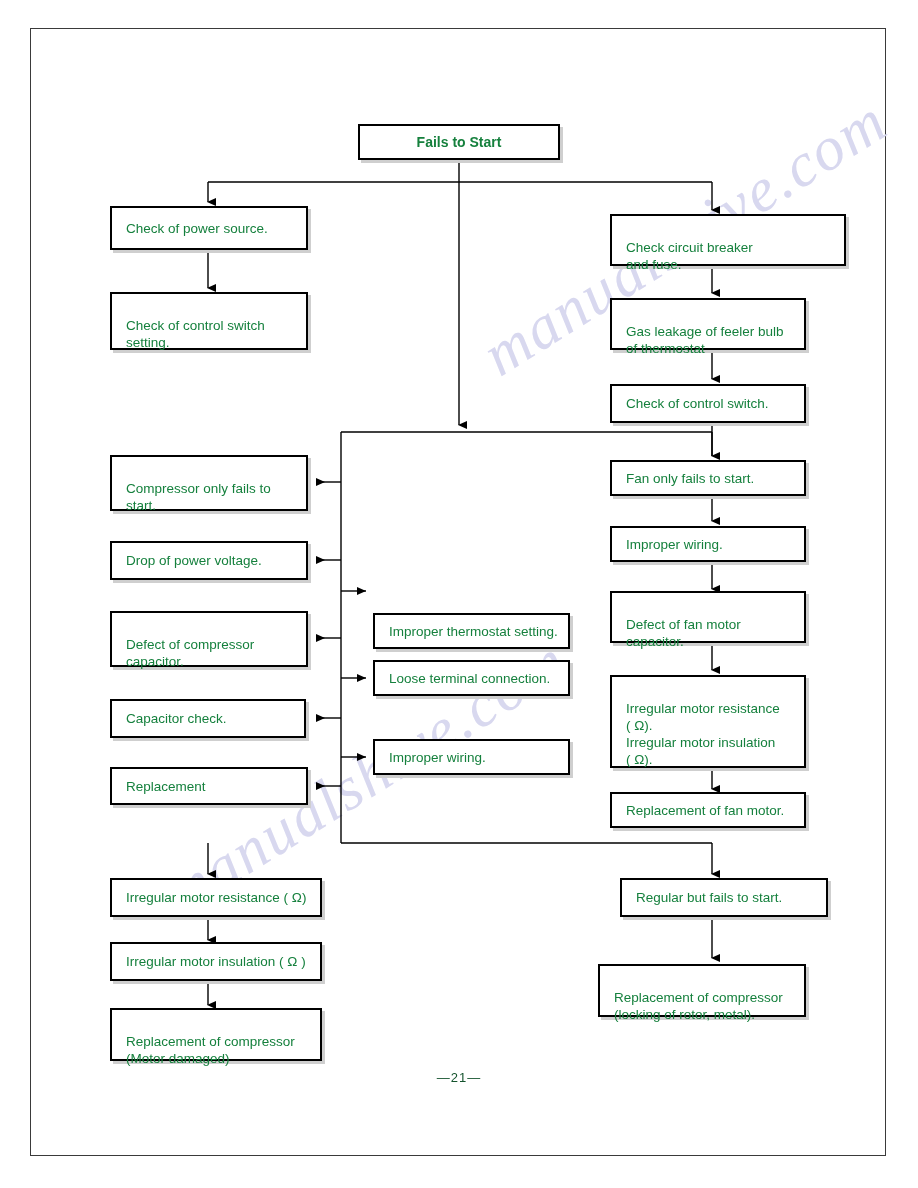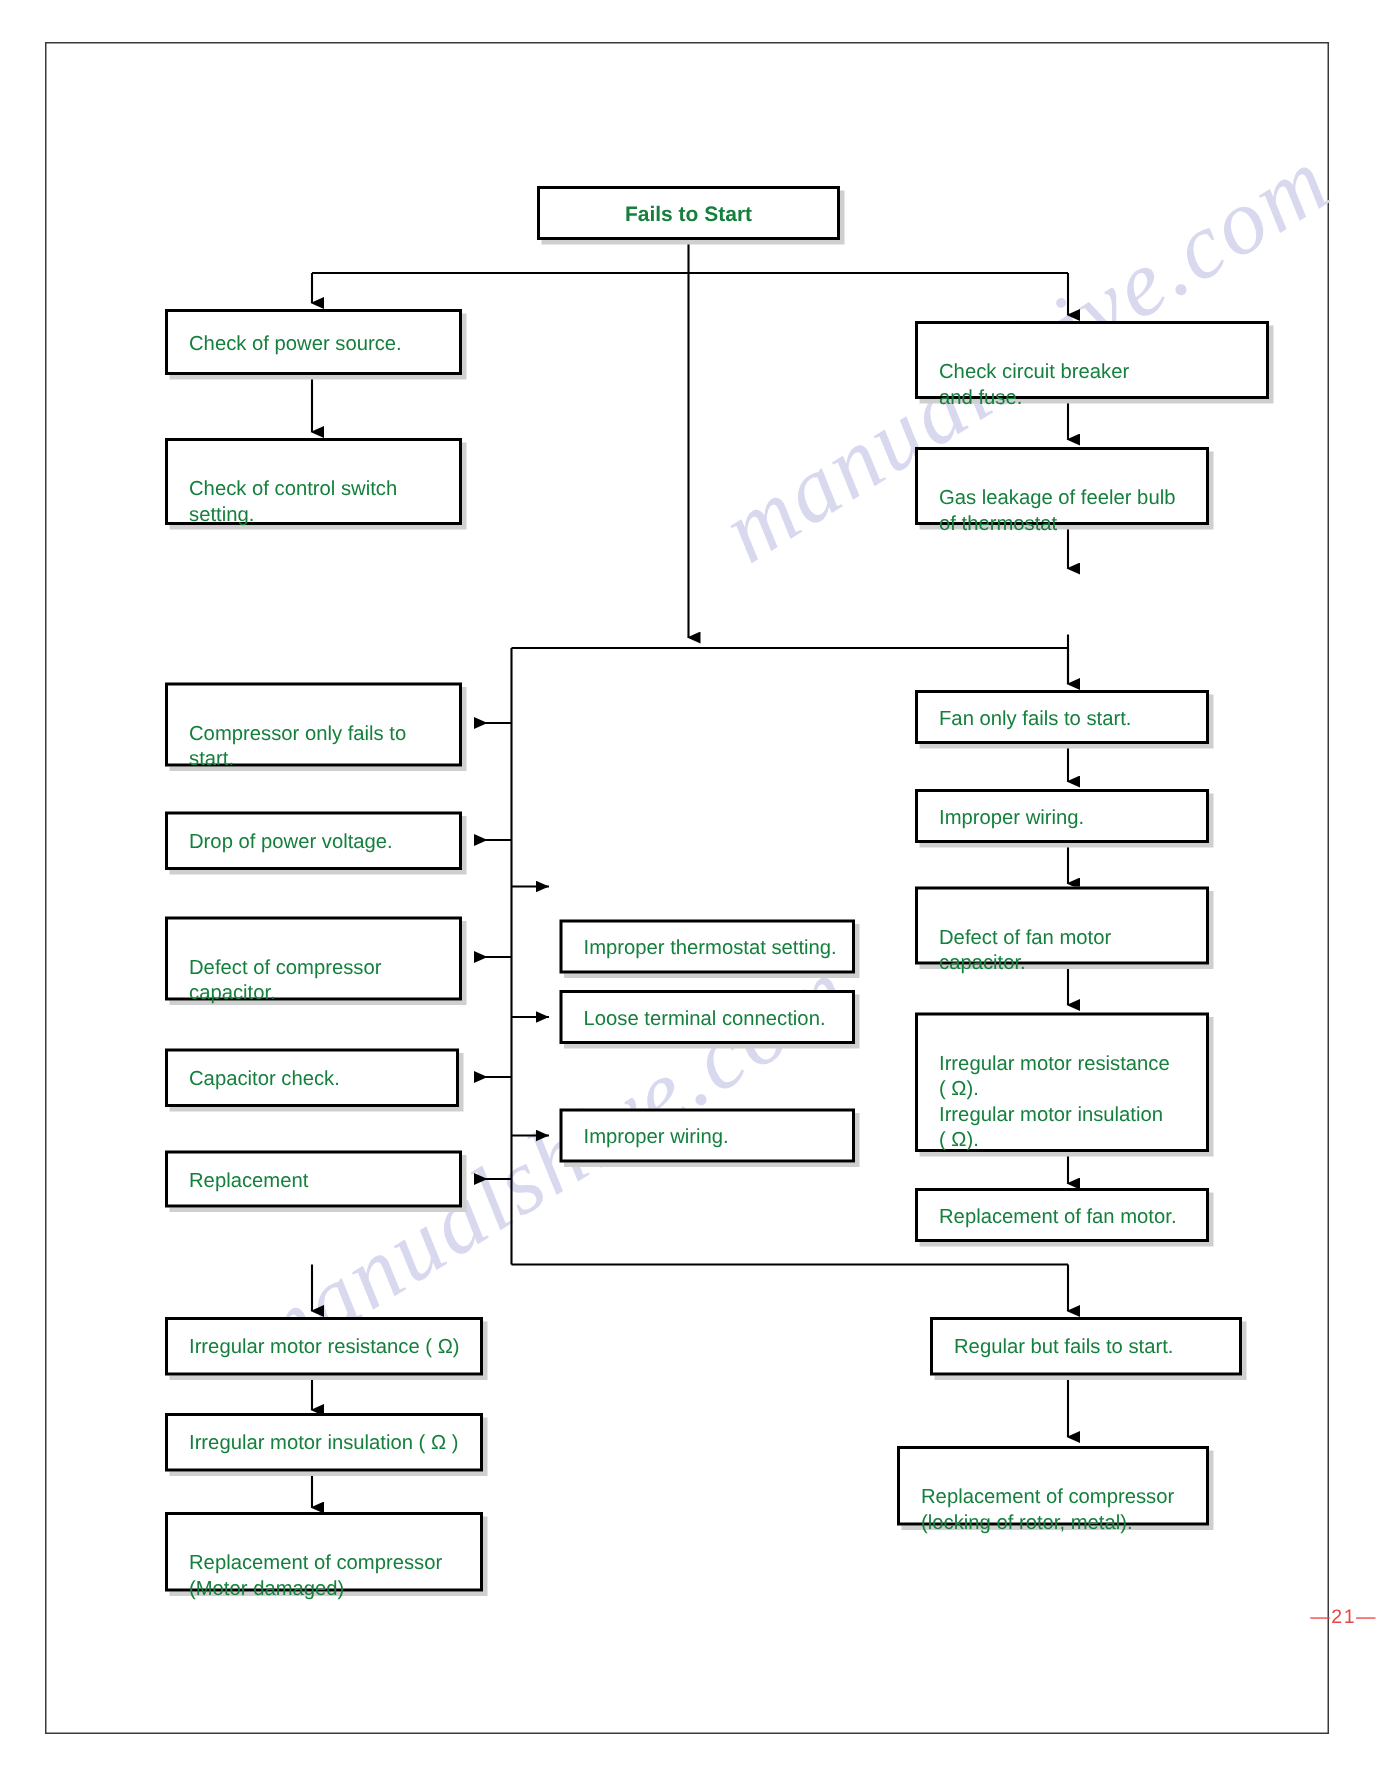--- a/index.html
+++ b/index.html
@@ -84,23 +84,23 @@
     width: 918px;
     height: 1188px;
     pointer-events: none;
   }
 
   #page-number {
     position: absolute;
     left: 0;
     top: 1070px;
     width: 918px;
-    text-align: right;
+    text-align: center;
     font-size: 13px;
-    color: #ef4444;
+    color: #14532d;
     letter-spacing: 1px;
   }
 </style>
 </head>
 <body>
 
 <div id="page">
 
   <div id="page-frame"></div>
 
@@ -194,20 +194,23 @@
   </div>
 
   <div class="box" style="left:610px; top:214px; width:236px; height:52px;">
     <span>Check circuit breaker
 and fuse.</span>
   </div>
   <div class="box" style="left:610px; top:298px; width:196px; height:52px;">
     <span>Gas leakage of feeler bulb
 of thermostat</span>
   </div>
+  <div class="box center" style="left:610px; top:384px; width:196px; height:39px;">
+    <span>Check of control switch.</span>
+  </div>
 
   <div class="box" style="left:110px; top:455px; width:198px; height:56px;">
     <span>Compressor only fails to
 start.</span>
   </div>
   <div class="box center" style="left:110px; top:541px; width:198px; height:39px;">
     <span>Drop of power voltage.</span>
   </div>
   <div class="box" style="left:110px; top:611px; width:198px; height:56px;">
     <span>Defect of compressor

